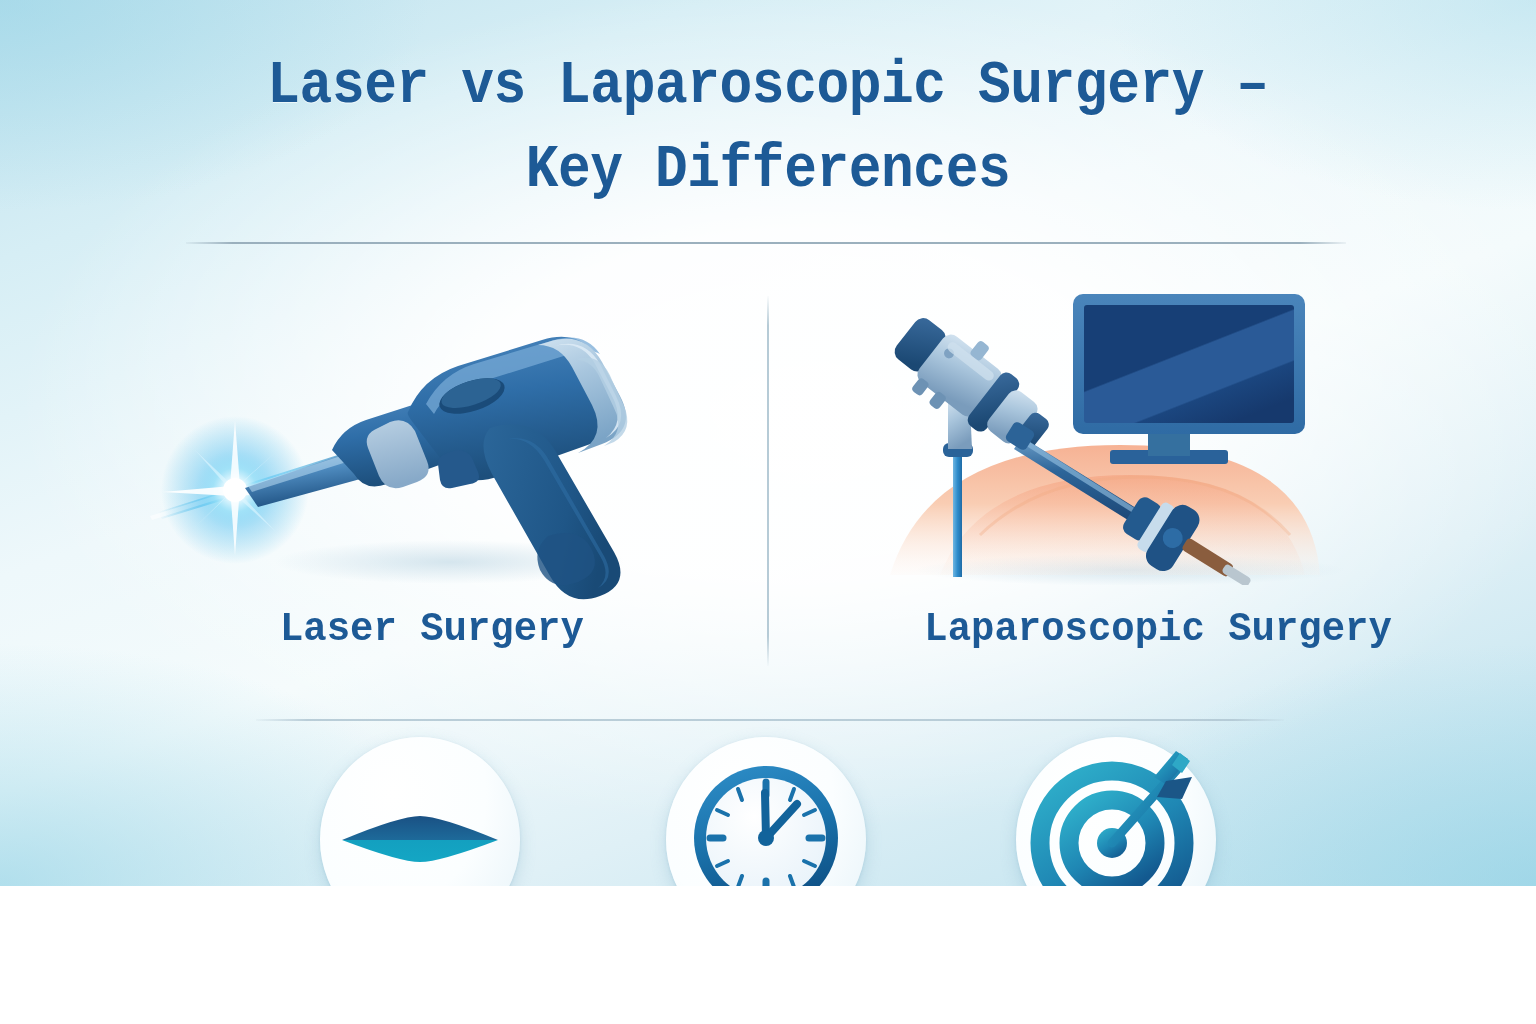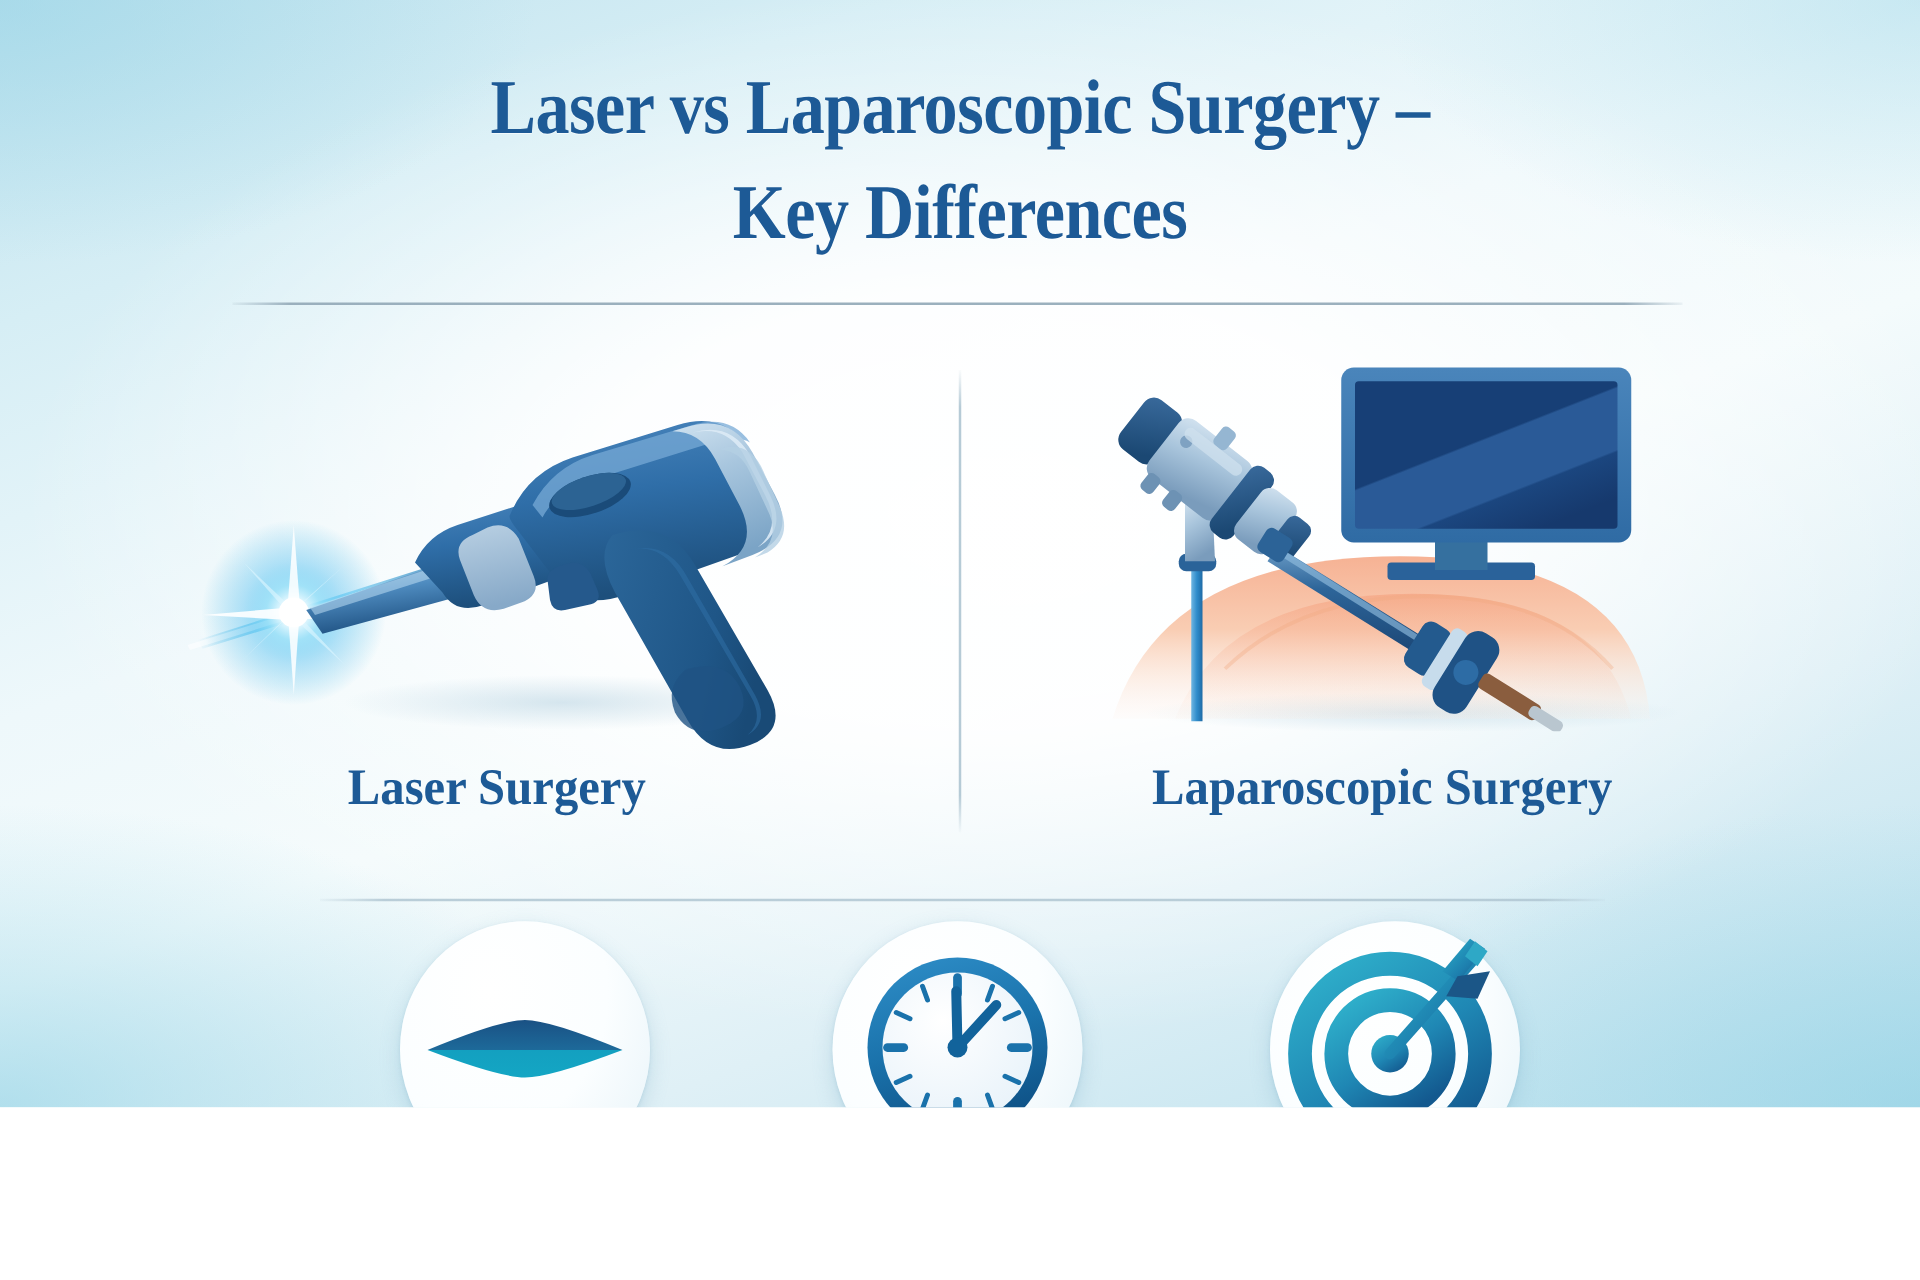--- a/index.html
+++ b/index.html
@@ -5,21 +5,21 @@
   html, body {
     margin: 0;
     padding: 0;
     background: #ffffff;
   }
   #stage {
     position: relative;
     width: 1536px;
     height: 886px;
     overflow: hidden;
-    font-family: Liberation Serif, serif;
+    font-family: Liberation Mono, monospace;
     background:
       radial-gradient(ellipse 62% 58% at 52% 46%, rgba(255,255,255,0.98) 0%, rgba(255,255,255,0.92) 34%, rgba(255,255,255,0.35) 62%, rgba(255,255,255,0) 82%),
       linear-gradient(160deg, #bfe2ee 0%, #d6eef5 18%, #eef8fb 40%, #f4fbfc 55%, #dff0f6 74%, #b9e0ed 100%);
   }
   
   #stage::after {
     content: "";
     position: absolute;
     inset: 0;
     pointer-events: none;

